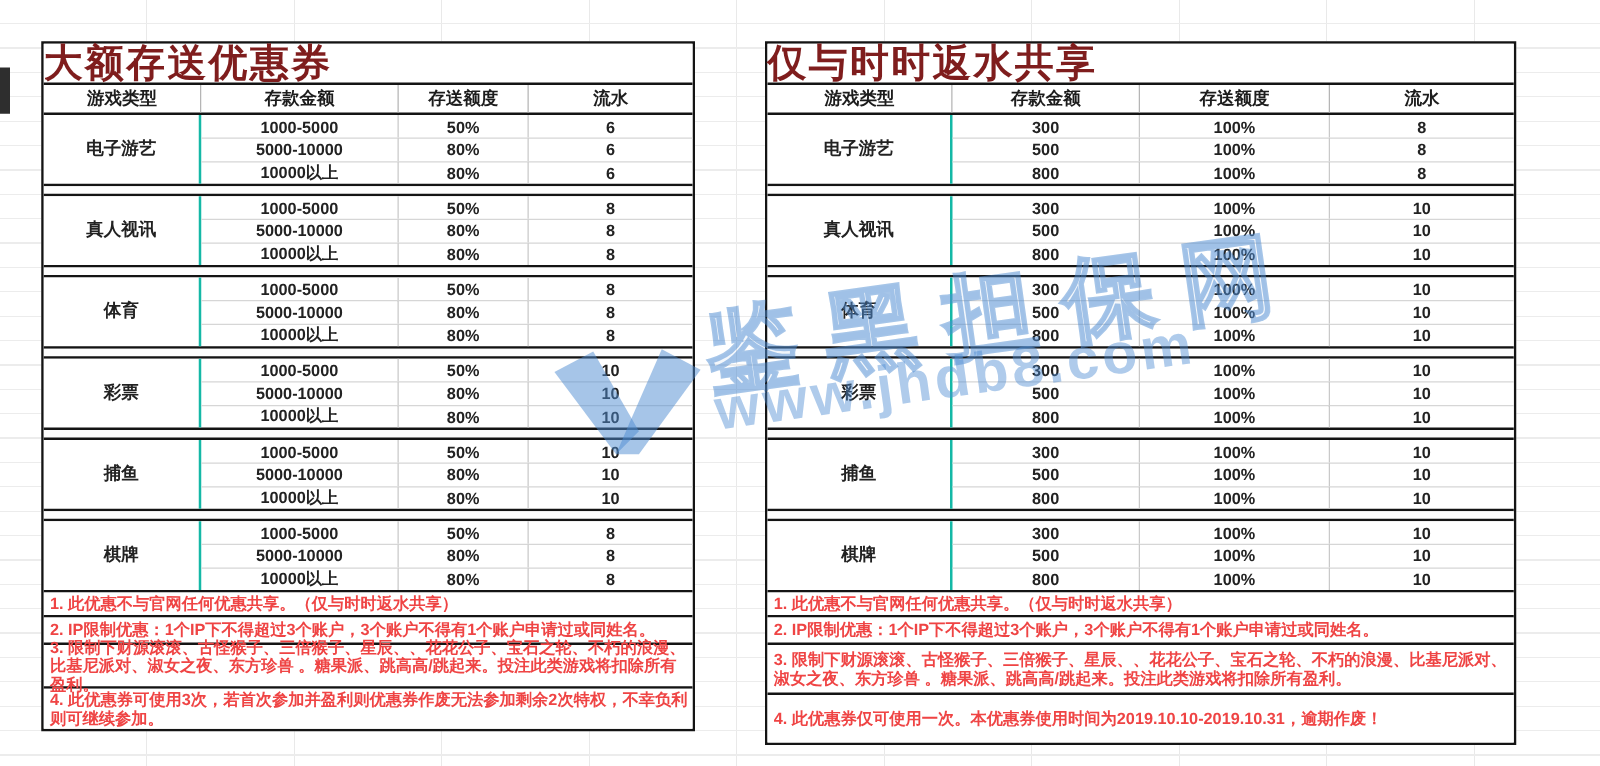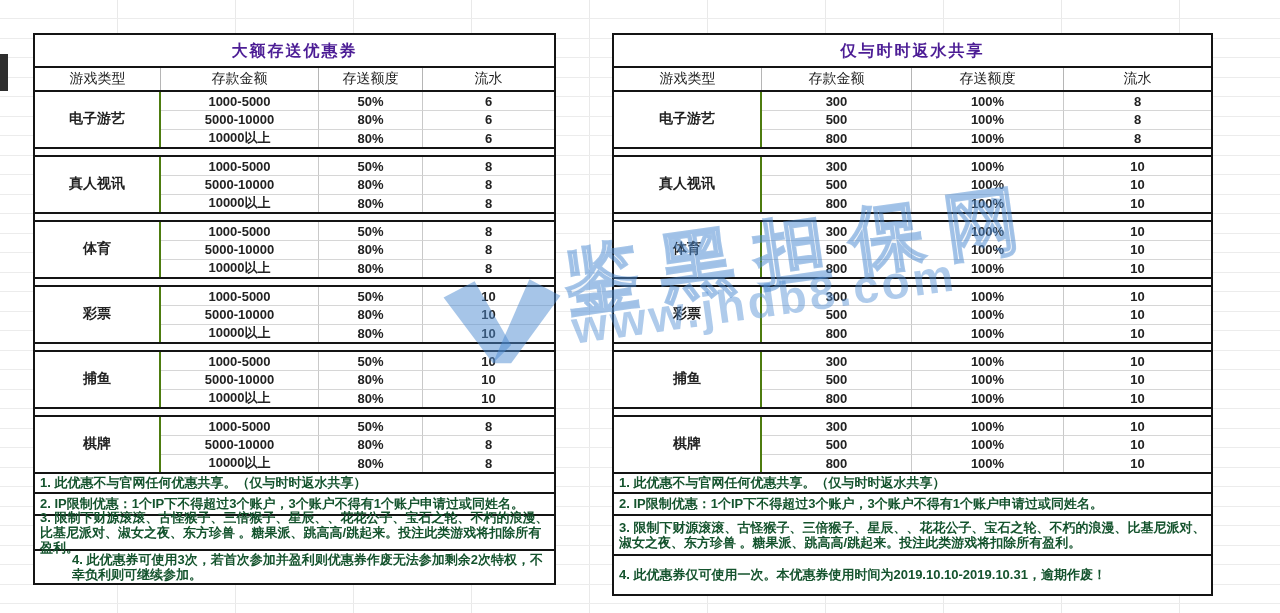--- a/index.html
+++ b/index.html
@@ -15,52 +15,52 @@
 
   .promo-table{
     position:absolute;top:33px;background:#fff;border:2px solid #141414;
     box-sizing:border-box;
   }
   .t-left{left:33px;width:523px;}
   .t-right{left:612px;width:601px;}
 
   .t-title{
     height:31px;line-height:31px;border-bottom:2px solid #141414;
-    text-align:center;font-size:16px;font-weight:bold;letter-spacing:2px;
-    color:#4c1d95;background:#fff;
+    text-align:left;font-size:31px;font-weight:bold;letter-spacing:2px;
+    color:#7f1d1d;background:#fff;
   }
   .t-head{display:grid;height:22px;border-bottom:2px solid #141414;background:#fff;}
   .t-left .t-head,.t-left .group{grid-template-columns:126px 158px 104px 131px;}
   .t-right .t-head,.t-right .group{grid-template-columns:148px 150px 152px 147px;}
   .th{
     display:flex;align-items:center;justify-content:center;
-    font-size:14px;font-weight:normal;color:#1c1c1c;
+    font-size:14px;font-weight:bold;color:#1c1c1c;
     border-right:1px solid #b5b5b5;box-sizing:border-box;
   }
   .th:last-child{border-right:none;}
 
   .group{display:grid;grid-auto-rows:18.33px;border-bottom:2px solid #141414;background:#fff;}
   .cell{
     display:flex;align-items:center;justify-content:center;
     font-size:13px;font-weight:bold;color:#222;box-sizing:border-box;
   }
-  .cell.game{grid-row:1 / span 3;grid-column:1;border-right:2px solid #4d7c0f;font-size:14px;}
+  .cell.game{grid-row:1 / span 3;grid-column:1;border-right:2px solid #14b8a6;font-size:14px;}
   .cell.col2,.cell.col3{border-right:1px solid #c9c9c9;}
   .cell.sep{border-top:1px solid #d6d6d6;}
   .gap{height:6px;border-bottom:2px solid #141414;background:#fdfdfd;}
 
   .note{
     display:flex;align-items:center;
     padding:0 4px 0 5px;box-sizing:border-box;
-    font-size:13px;line-height:15px;font-weight:bold;color:#14532d;
+    font-size:13px;line-height:15px;font-weight:bold;color:#ef4444;
     border-bottom:2px solid #141414;background:#fff;
   }
   .note:last-child{border-bottom:none;}
   .t-left .note-0{height:20px;} .t-left .note-1{height:22px;}
-  .t-left .note-2{height:35px;} .t-left .note-3{height:32px;margin-left:32px;}
+  .t-left .note-2{height:35px;} .t-left .note-3{height:32px;}
   .t-left .note-4{height:17px;}
   .t-right .note-0{height:20px;} .t-right .note-1{height:22px;}
   .t-right .note-2{height:40px;} .t-right .note-3{height:38px;}
 
   .watermark{position:absolute;left:0;top:0;width:100%;height:100%;pointer-events:none;z-index:5;}
   .wm-logo{position:absolute;left:438px;top:272px;width:128px;height:95px;}
   .wm-name{
     position:absolute;left:565px;top:234px;
     font-size:74px;font-weight:bold;letter-spacing:22px;white-space:nowrap;
     transform:rotate(-8deg);transform-origin:left center;

